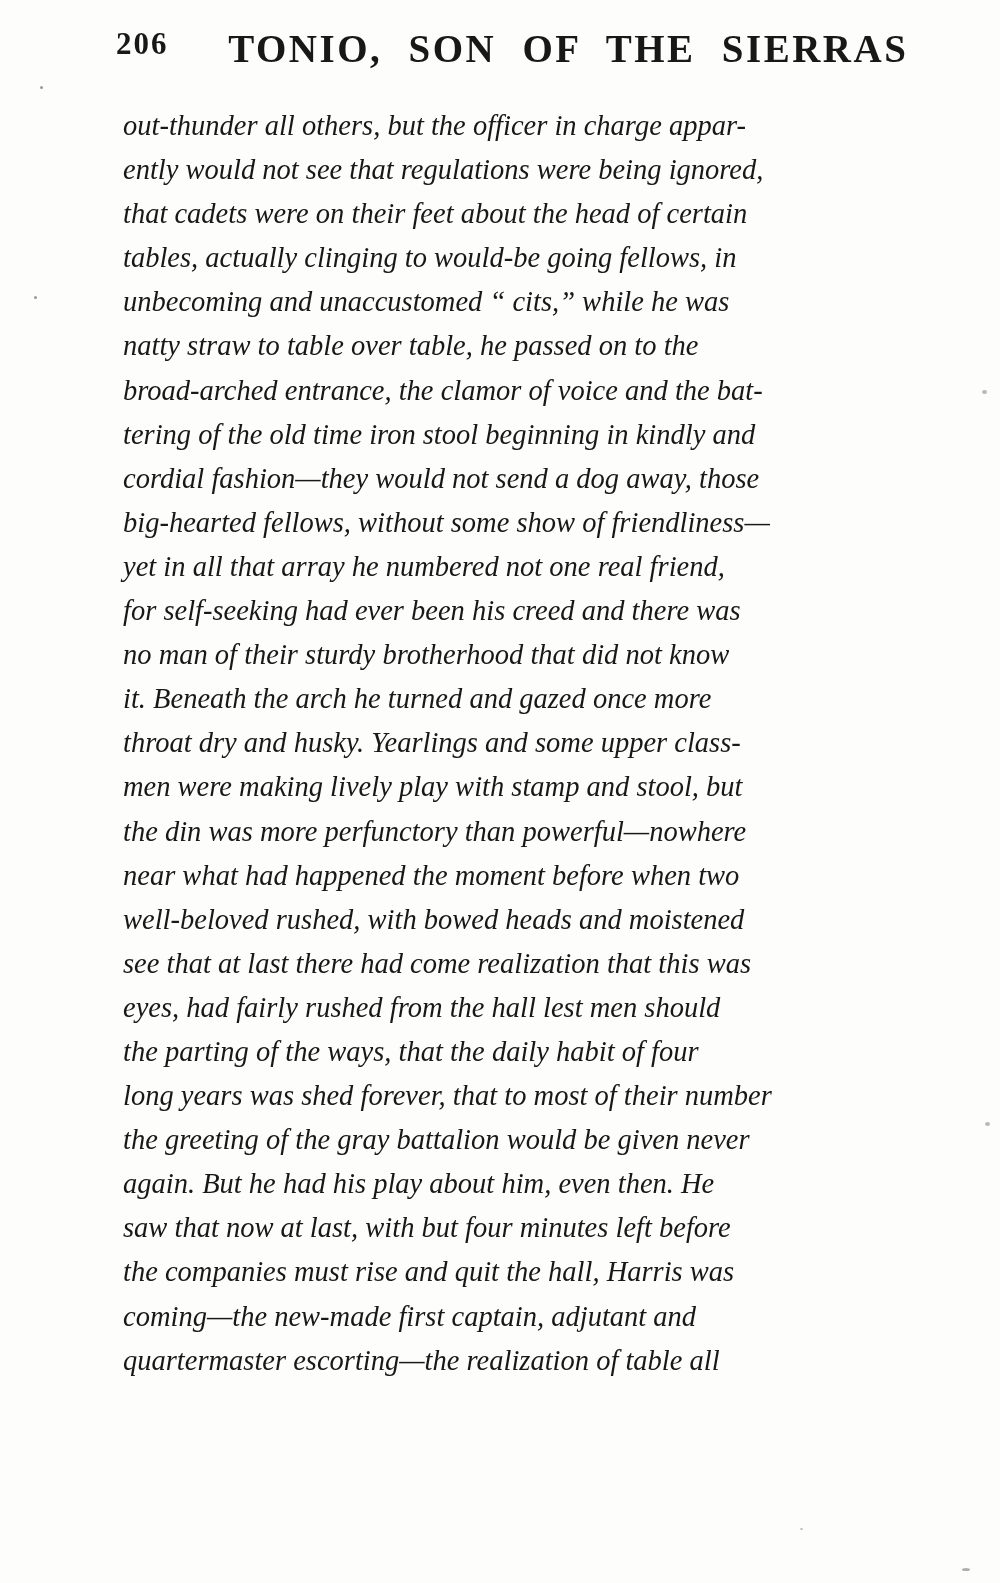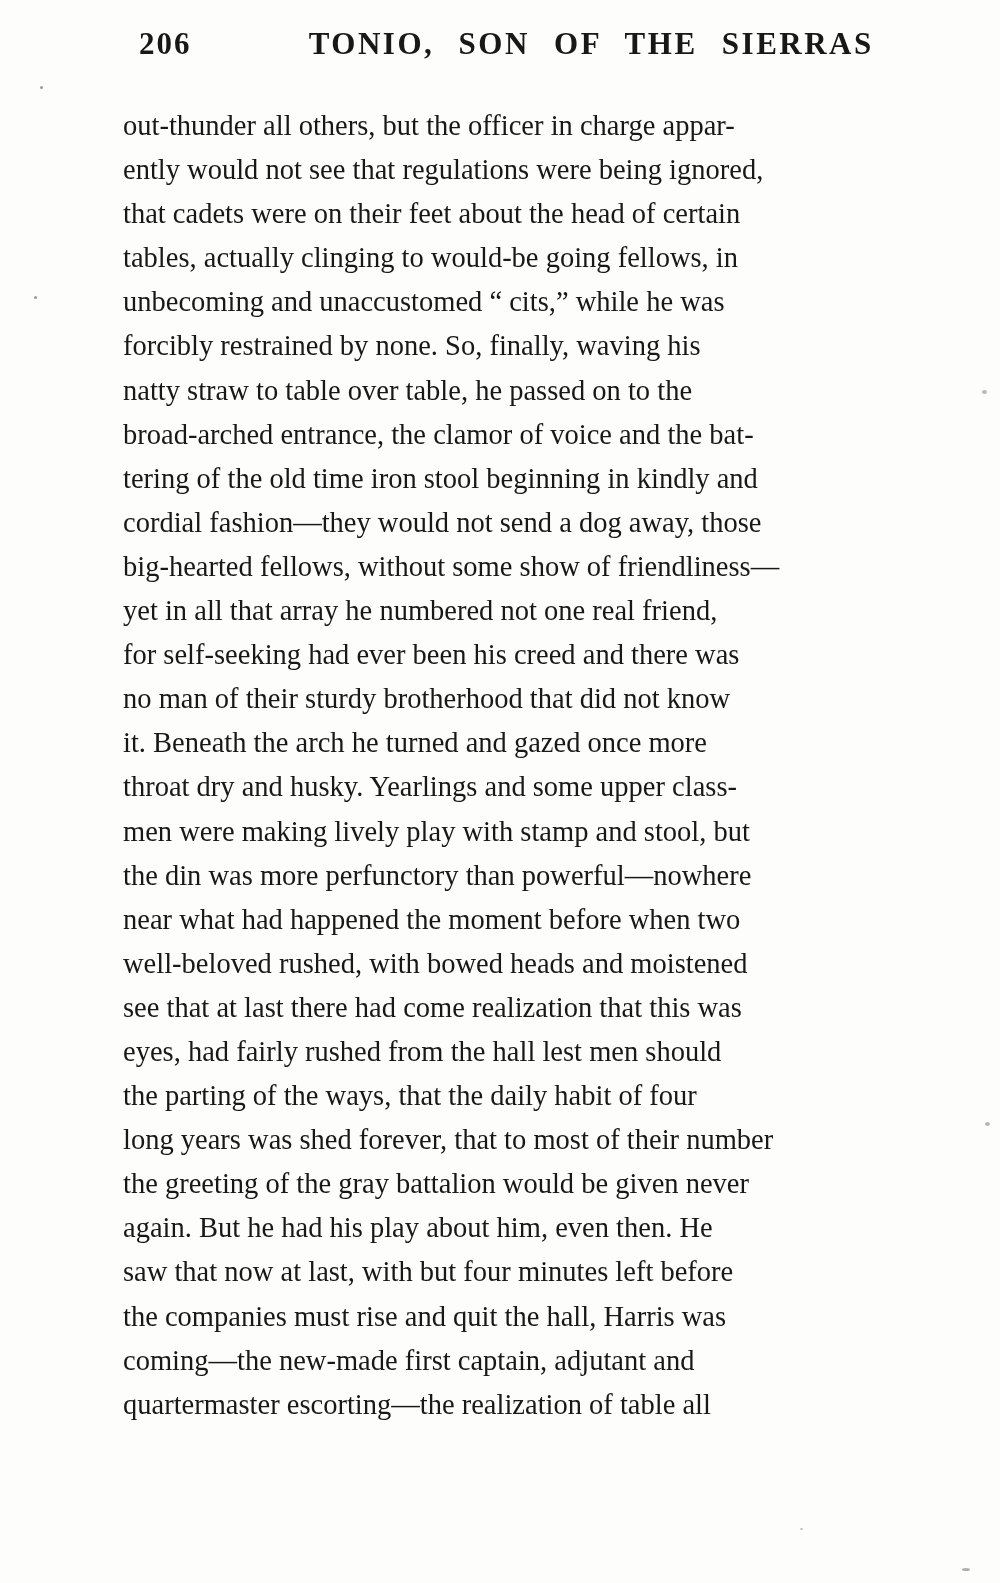--- a/index.html
+++ b/index.html
@@ -13,45 +13,46 @@
     height: 1583px;
     margin: 0 auto;
     background: #fdfdfc;
     overflow: hidden;
     font-family: "Liberation Serif", "DejaVu Serif", serif;
     color: #181818;
   }
   .page-header {
     position: absolute;
     top: 26px;
-    left: 139px;
+    left: 116px;
     width: 836px;
     display: flex;
     align-items: flex-start;
   }
   .page-number {
     font-size: 31px;
     font-weight: 700;
     letter-spacing: 2px;
     flex: 0 0 auto;
   }
   .page-title {
     margin: 0 auto;
-    font-size: 31px;
+    font-size: 39px;
     font-weight: 700;
     letter-spacing: 2.5px;
     word-spacing: 14px;
     white-space: nowrap;
     transform: translateX(8px);
   }
   .page-body {
     position: absolute;
     top: 104px;
     left: 123px;
     width: 836px;
+    font-style: italic;
   }
   .line {
     font-size: 28.5px;
     line-height: 44.1px;
     height: 44.1px;
     white-space: nowrap;
     text-align: justify;
     text-align-last: justify;
     -moz-text-align-last: justify;
     overflow: visible;
@@ -83,21 +84,20 @@
     <span class="page-number">206</span>
     <h1 class="page-title">TONIO, SON OF THE SIERRAS</h1>
   </header>
 
   <main class="page-body">
       <div class="line">out-thunder all others, but the officer in charge appar-</div>
       <div class="line">ently would not see that regulations were being ignored,</div>
       <div class="line">that cadets were on their feet about the head of certain</div>
       <div class="line">tables, actually clinging to would-be going fellows, in</div>
       <div class="line">unbecoming and unaccustomed “ cits,” while he was</div>
-      <div class="line">forcibly restrained by none.  So, finally, waving his</div>
       <div class="line">natty straw to table over table, he passed on to the</div>
       <div class="line">broad-arched entrance, the clamor of voice and the bat-</div>
       <div class="line">tering of the old time iron stool beginning in kindly and</div>
       <div class="line">cordial fashion—they would not send a dog away, those</div>
       <div class="line">big-hearted fellows, without some show of friendliness—</div>
       <div class="line">yet in all that array he numbered not one real friend,</div>
       <div class="line">for self-seeking had ever been his creed and there was</div>
       <div class="line">no man of their sturdy brotherhood that did not know</div>
       <div class="line">it.  Beneath the arch he turned and gazed once more</div>
       <div class="line">throat dry and husky.  Yearlings and some upper class-</div>

